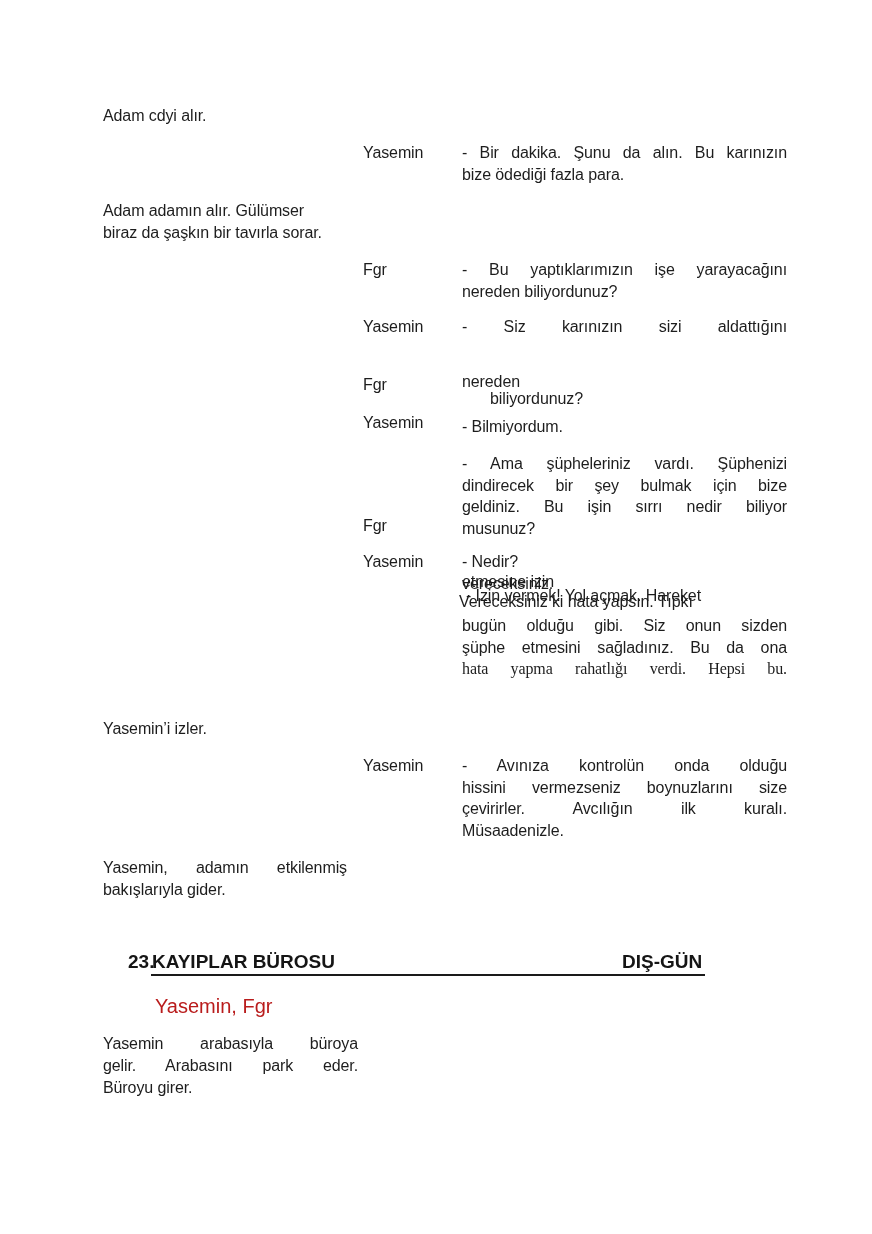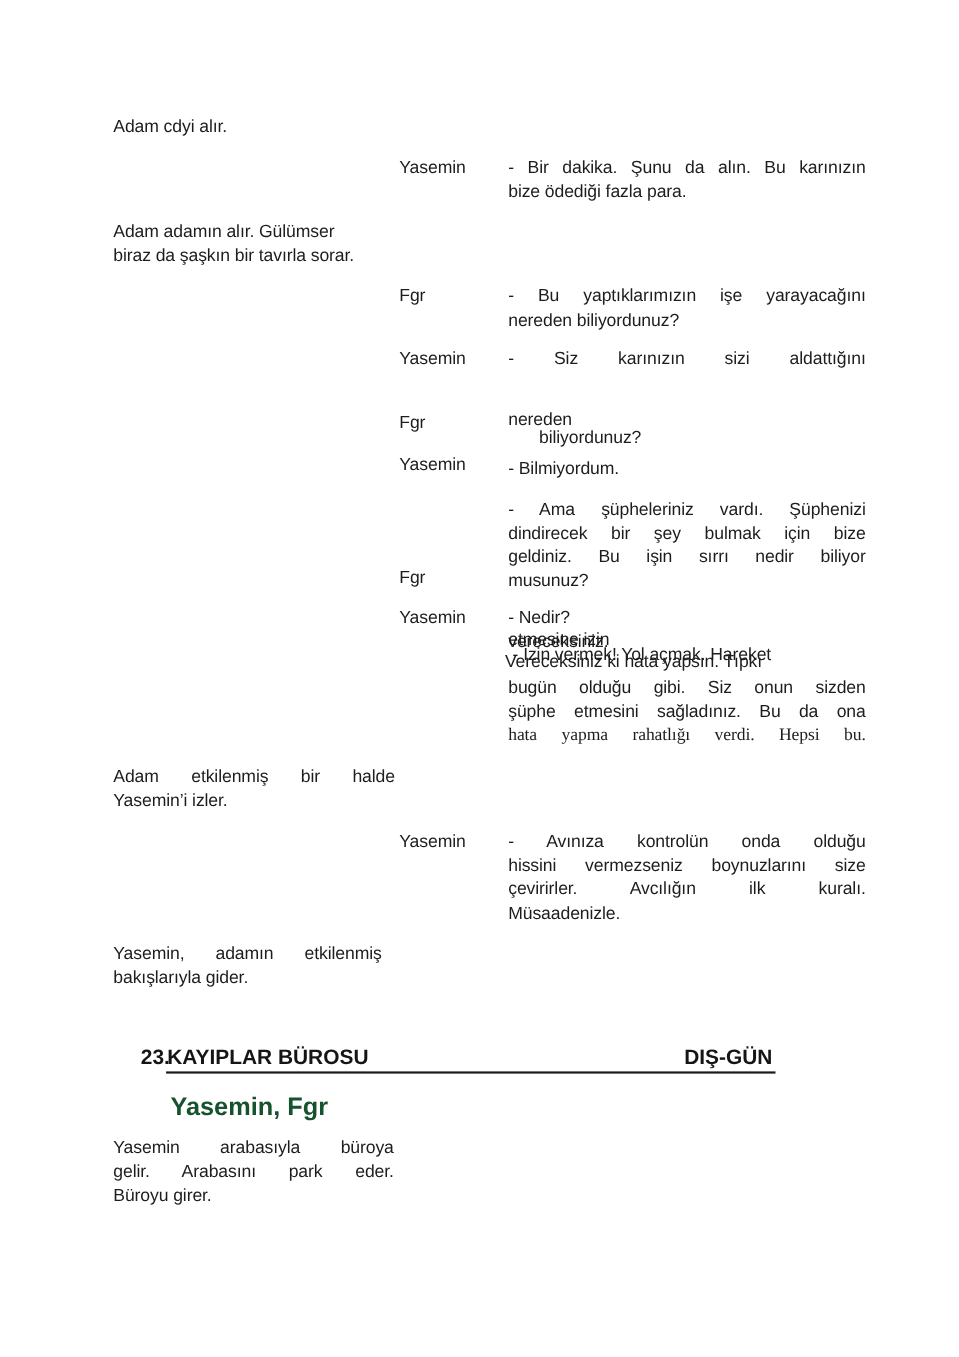--- a/index.html
+++ b/index.html
@@ -30,25 +30,25 @@
   .hbold{
     position:absolute;
     font-size:19px;
     font-weight:bold;
     line-height:22px;
     white-space:nowrap;
     color:#151515;
   }
   .castbold{
     position:absolute;
-    font-size:23px;
-    font-weight:bold;
+    font-size:20px;
+    font-weight:normal;
     line-height:22px;
     white-space:nowrap;
-    color:#14532d;
+    color:#b91c1c;
   }
   .underline-rule{
     position:absolute;
     height:2px;
     background:#1a1a1a;
   }
   .overlap{
     position:absolute;
     font-size:16px;
     line-height:21px;
@@ -96,21 +96,20 @@
 
   <div class="overlap" style="left:462px;top:571px;">etmesine  izin</div>
   <div class="overlap" style="left:462px;top:573px;">vereceksiniz.</div>
   <div class="overlap" style="left:466px;top:585px;">- İzin vermek! Yol açmak. Hareket</div>
   <div class="overlap" style="left:459px;top:591px;">Vereceksiniz ki hata yapsın. Tıpkı</div>
 
   <div class="line jl" style="left:462px;top:615px;width:325px;">bugün olduğu gibi. Siz onun sizden</div>
   <div class="line jl" style="left:462px;top:637px;width:325px;">şüphe etmesini sağladınız. Bu da ona</div>
   <div class="line jl" style="left:462px;top:658px;width:325px;font-family:Liberation Serif, serif;">hata yapma rahatlığı verdi. Hepsi bu.</div>
 
-  <div class="line jl" style="left:103px;top:696px;width:256px;">Adam etkilenmiş bir halde</div>
   <div class="line" style="left:103px;top:718px;">Yasemin’i izler.</div>
 
   <div class="label" style="left:363px;top:755px;">Yasemin</div>
   <div class="line jl" style="left:462px;top:777px;width:325px;">hissini vermezseniz boynuzlarını size</div>
   <div class="line jl" style="left:462px;top:755px;width:325px;">- Avınıza kontrolün onda olduğu</div>
   <div class="line jl" style="left:462px;top:798px;width:325px;">çevirirler. Avcılığın ilk kuralı.</div>
   <div class="line" style="left:462px;top:820px;">Müsaadenizle.</div>
 
   <div class="line jl" style="left:103px;top:857px;width:244px;">Yasemin, adamın etkilenmiş</div>
   <div class="line" style="left:103px;top:879px;">bakışlarıyla gider.</div>

